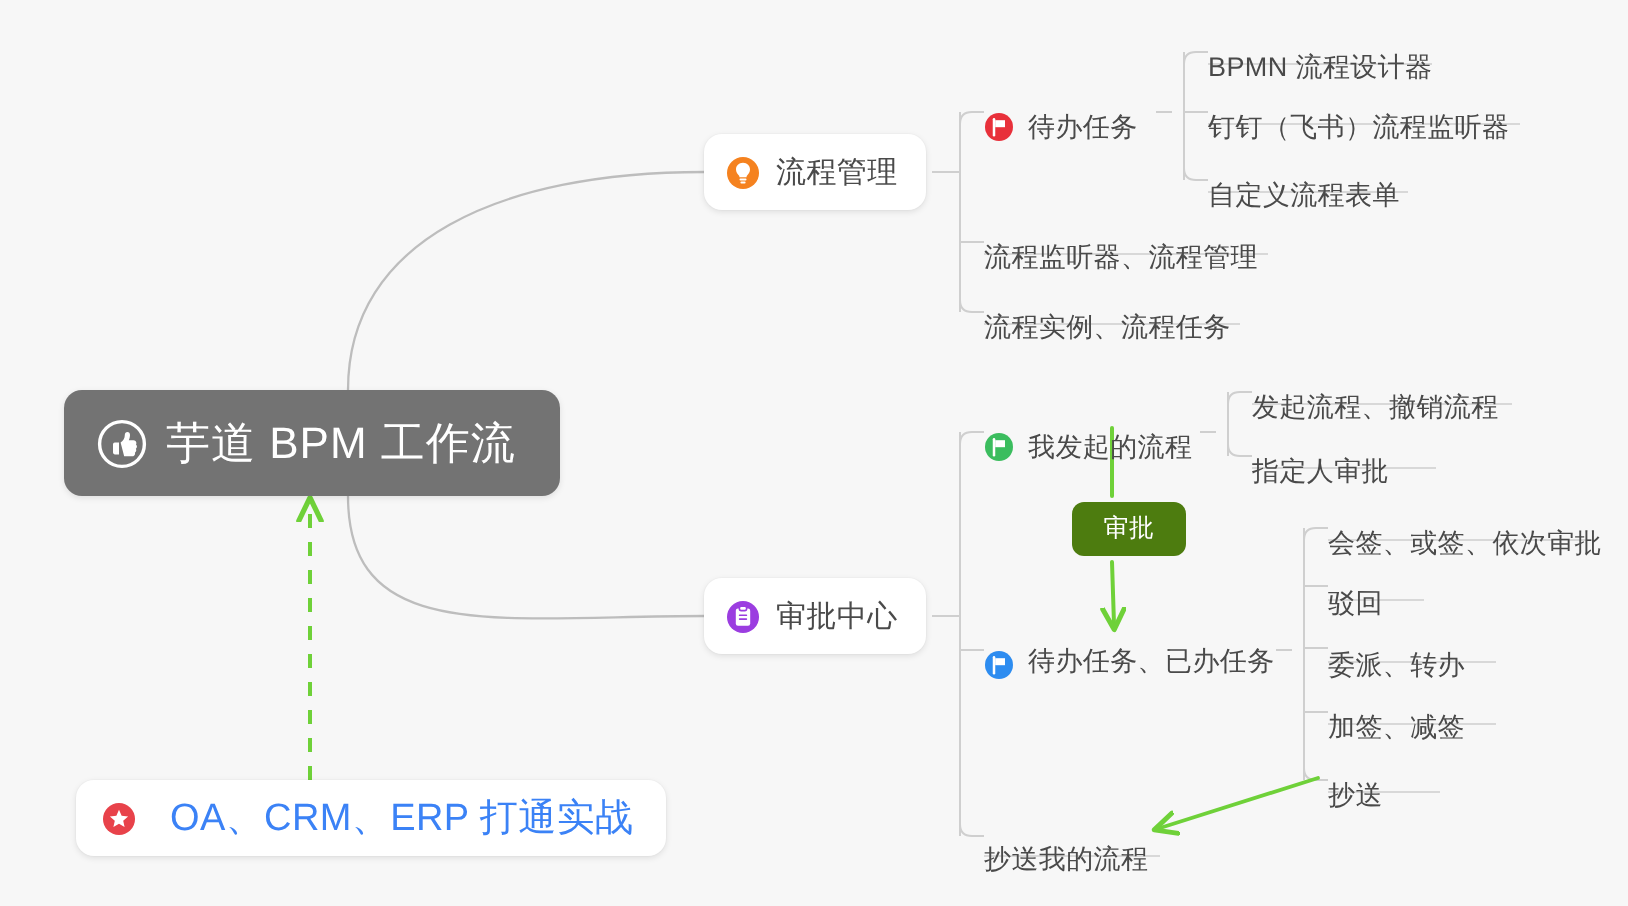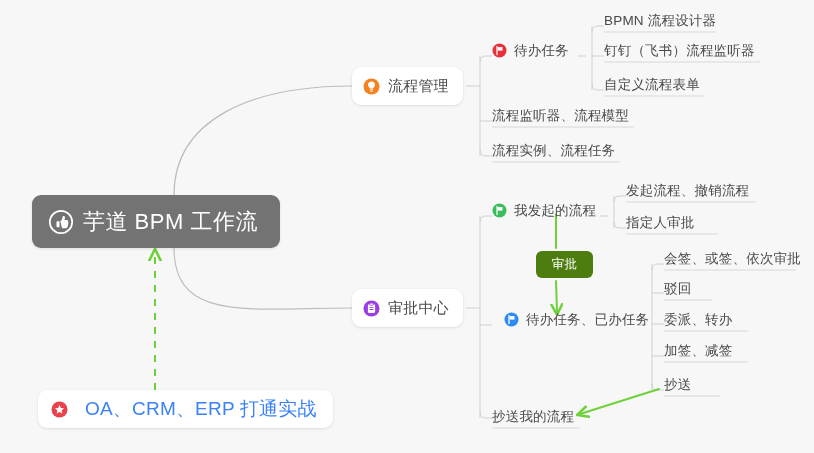--- a/index.html
+++ b/index.html
@@ -98,20 +98,21 @@
 
   
   .leaf {
     position: absolute;
     font-size: 13.5px;
     color: #4a4a4a;
     white-space: nowrap;
     line-height: 15px;
     letter-spacing: 0.2px;
     padding-bottom: 6px;
+    margin-top: 13px;
   }
   .leaf.withicon {
     display: flex;
     align-items: center;
   }
   .leaf .ltext { display: inline-block; }
   .leaf .ltext.offset { margin-left: 7px; }
 
   
   .ico {
@@ -287,21 +288,21 @@
 
   <div class="leaf" style="left:604px; top:43px;">
     <span class="ltext">钉钉（飞书）流程监听器</span>
   </div>
 
   <div class="leaf" style="left:604px; top:77px;">
     <span class="ltext">自定义流程表单</span>
   </div>
 
   <div class="leaf" style="left:492px; top:108px;">
-    <span class="ltext">流程监听器、流程模型</span>
+    <span class="ltext">流程监听器、流程管理</span>
   </div>
 
   <div class="leaf" style="left:492px; top:143px;">
     <span class="ltext">流程实例、流程任务</span>
   </div>
 
   <div class="leaf withicon" style="left:492px; top:203px;">
     <span class="ico">
       <svg width="15" height="15" viewBox="0 0 15 15">
         <circle cx="7.5" cy="7.5" r="7" fill="#3bbd5e"></circle>
@@ -313,21 +314,21 @@
   </div>
 
   <div class="leaf" style="left:626px; top:183px;">
     <span class="ltext">发起流程、撤销流程</span>
   </div>
 
   <div class="leaf" style="left:626px; top:215px;">
     <span class="ltext">指定人审批</span>
   </div>
 
-  <div class="leaf withicon" style="left:504px; top:312px;">
+  <div class="leaf withicon" style="left:492px; top:312px;font-family:Liberation Mono, monospace;">
     <span class="ico">
       <svg width="15" height="15" viewBox="0 0 15 15">
         <circle cx="7.5" cy="7.5" r="7" fill="#2d8cf0"></circle>
         <path d="M5.0 3.6 v8.0" stroke="#ffffff" stroke-width="1.25" stroke-linecap="round"></path>
         <path d="M5.6 4.1 h4.9 v3.5 h-4.9 z" fill="#ffffff"></path>
       </svg>
     </span>
     <span class="ltext offset">待办任务、已办任务</span>
   </div>
 

